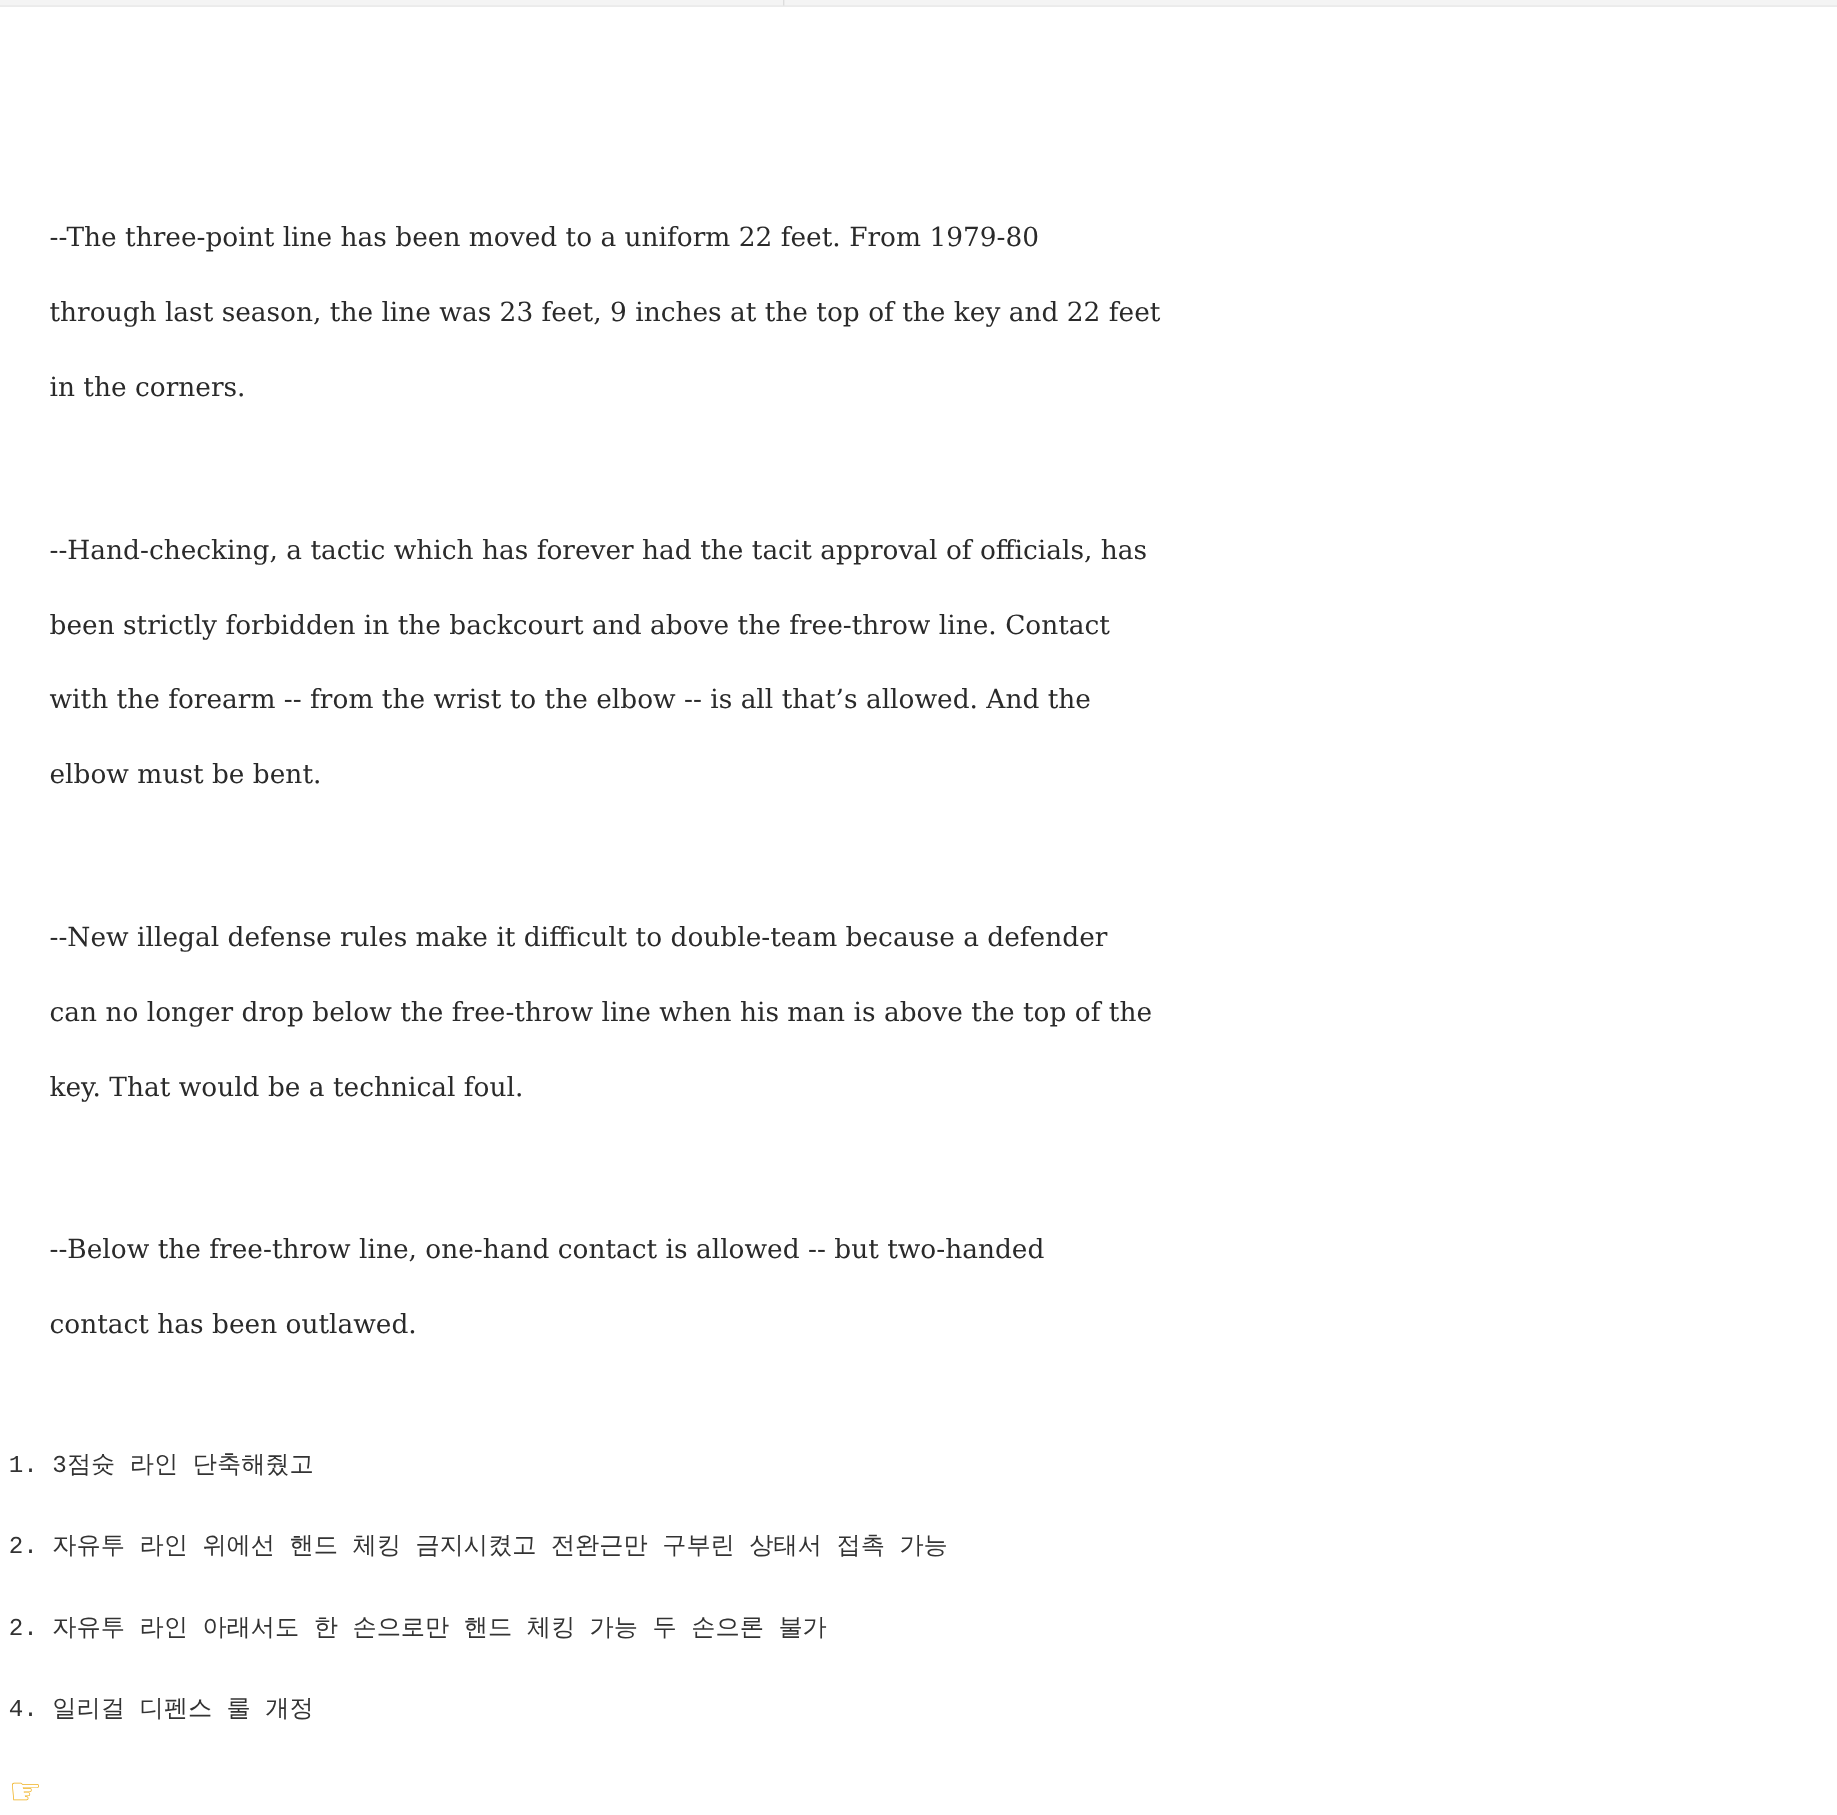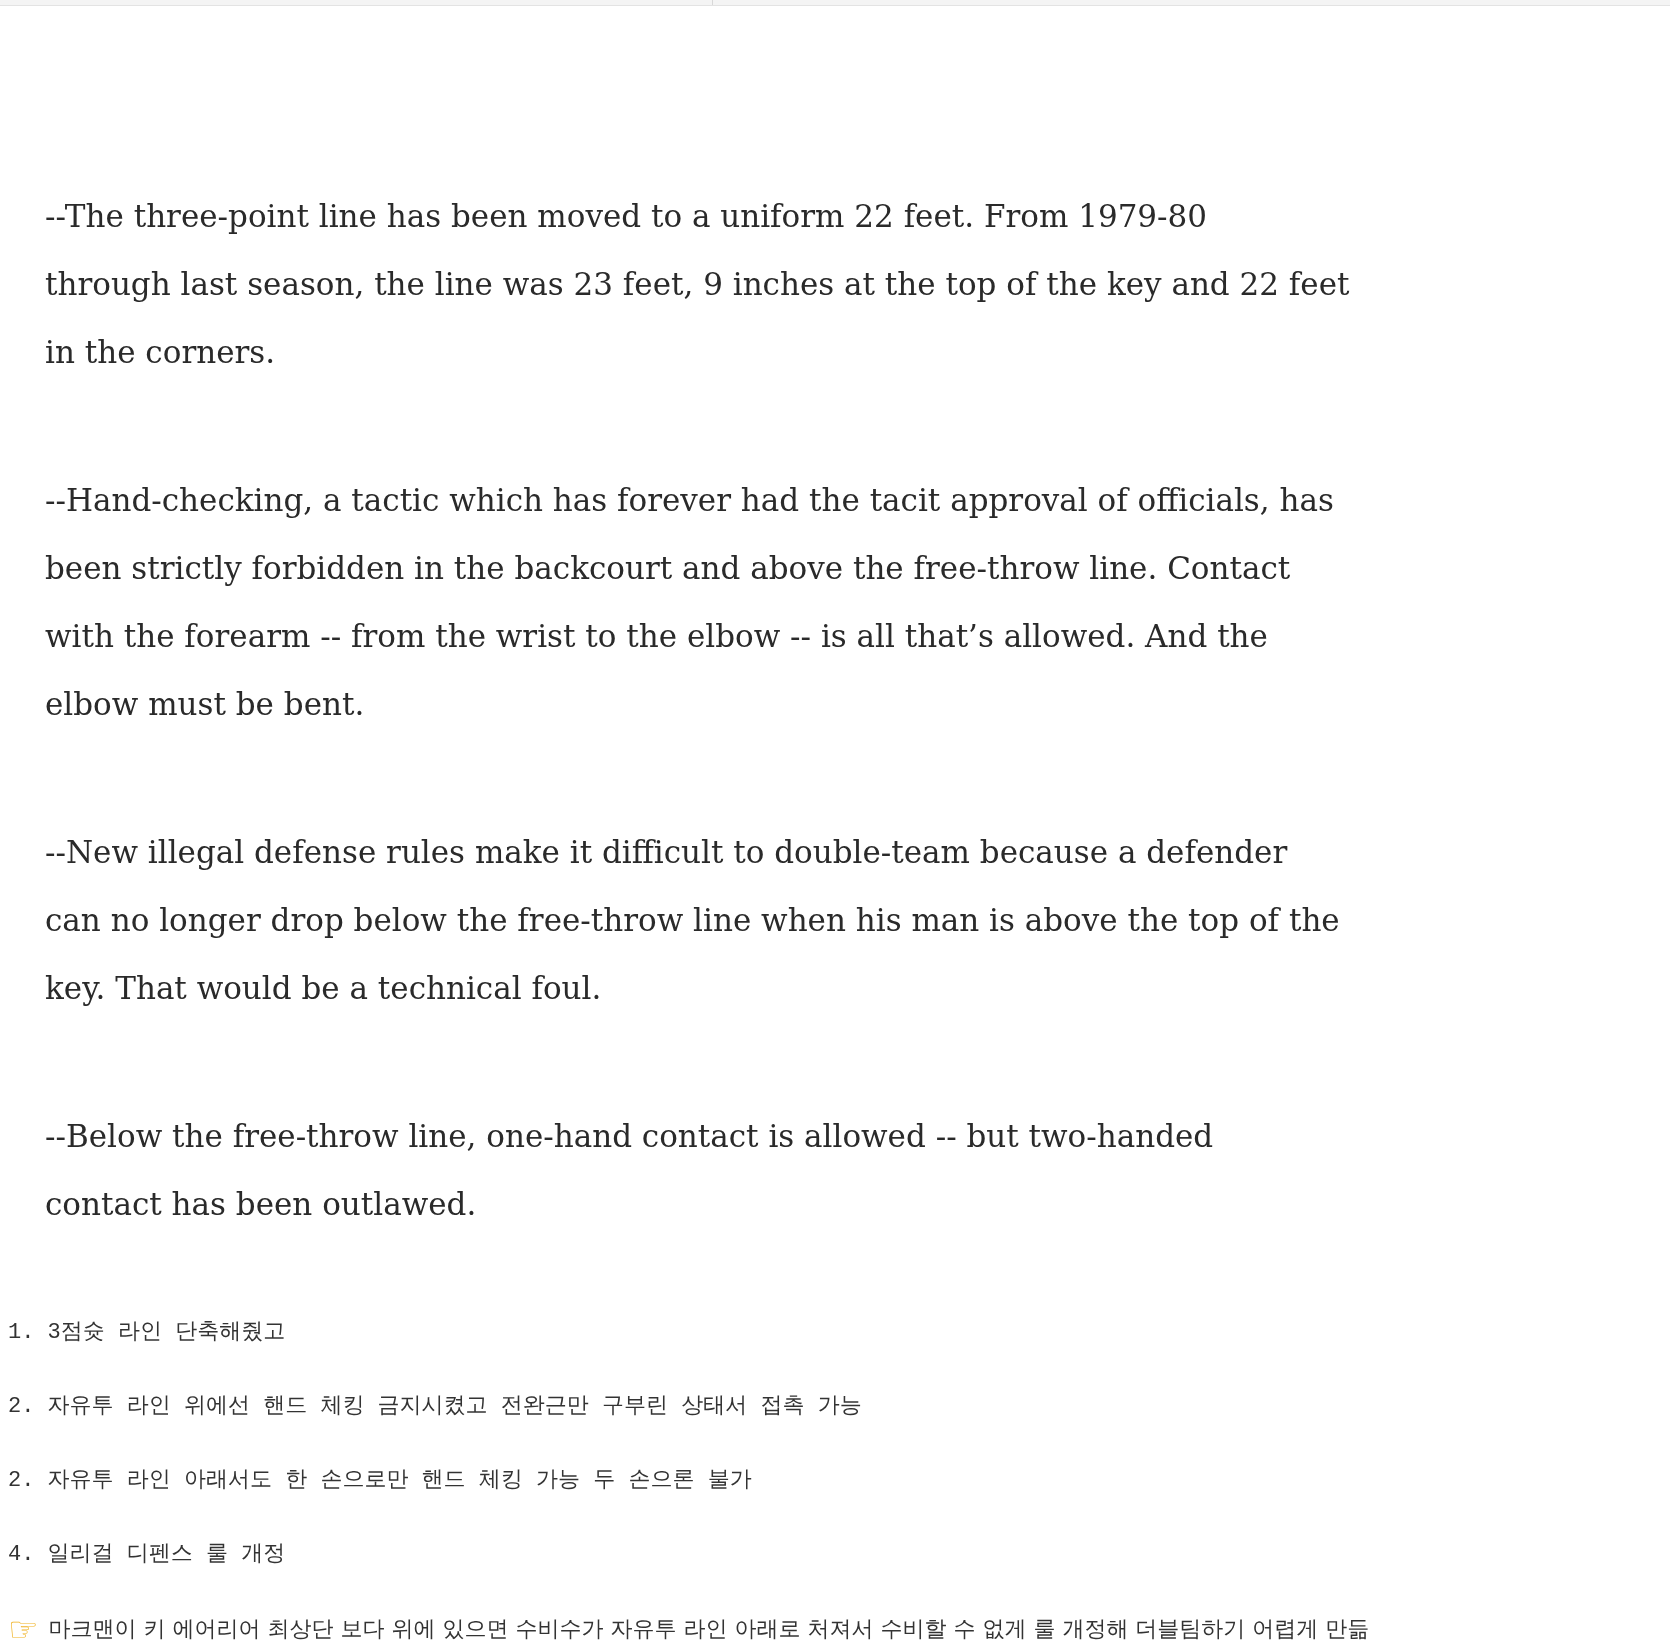--- a/index.html
+++ b/index.html
@@ -28,21 +28,21 @@
     left: 712px;
     width: 1px;
     height: 5px;
     background: #d8d8d8;
   }
   .article {
     margin: 182px 45px 0 45px;
   }
   .en-paragraph {
     font-family: "DejaVu Serif", "Liberation Serif", serif;
-    font-size: 31px;
+    font-size: 24px;
     line-height: 68px;
     color: #2a2a2a;
     white-space: pre-line;
     margin: 0 0 80px 0;
   }
   .annotations {
     margin: 5px 0 0 8px;
   }
   .k-item {
     font-family: Liberation Mono, monospace;
@@ -93,15 +93,14 @@
 contact has been outlawed.</p>
 </div>
 
 <div class="annotations">
   <p class="k-item">1. 3점슛 라인 단축해줬고</p>
   <p class="k-item">2. 자유투 라인 위에선 핸드 체킹 금지시켰고 전완근만 구부린 상태서 접촉 가능</p>
   <p class="k-item">2. 자유투 라인 아래서도 한 손으로만 핸드 체킹 가능 두 손으론 불가</p>
   <p class="k-item last-numbered">4. 일리걸 디펜스 룰 개정</p>
   <p class="pointer-row">
     <span class="pointer-icon">☞</span>
-    <span>마크맨이 키 에어리어 최상단 보다 위에 있으면 수비수가 자유투 라인 아래로 처져서 수비할 수 없게 룰 개정해 더블팀하기 어렵게 만듦</span>
   </p>
 </div>
 
 </body></html>

